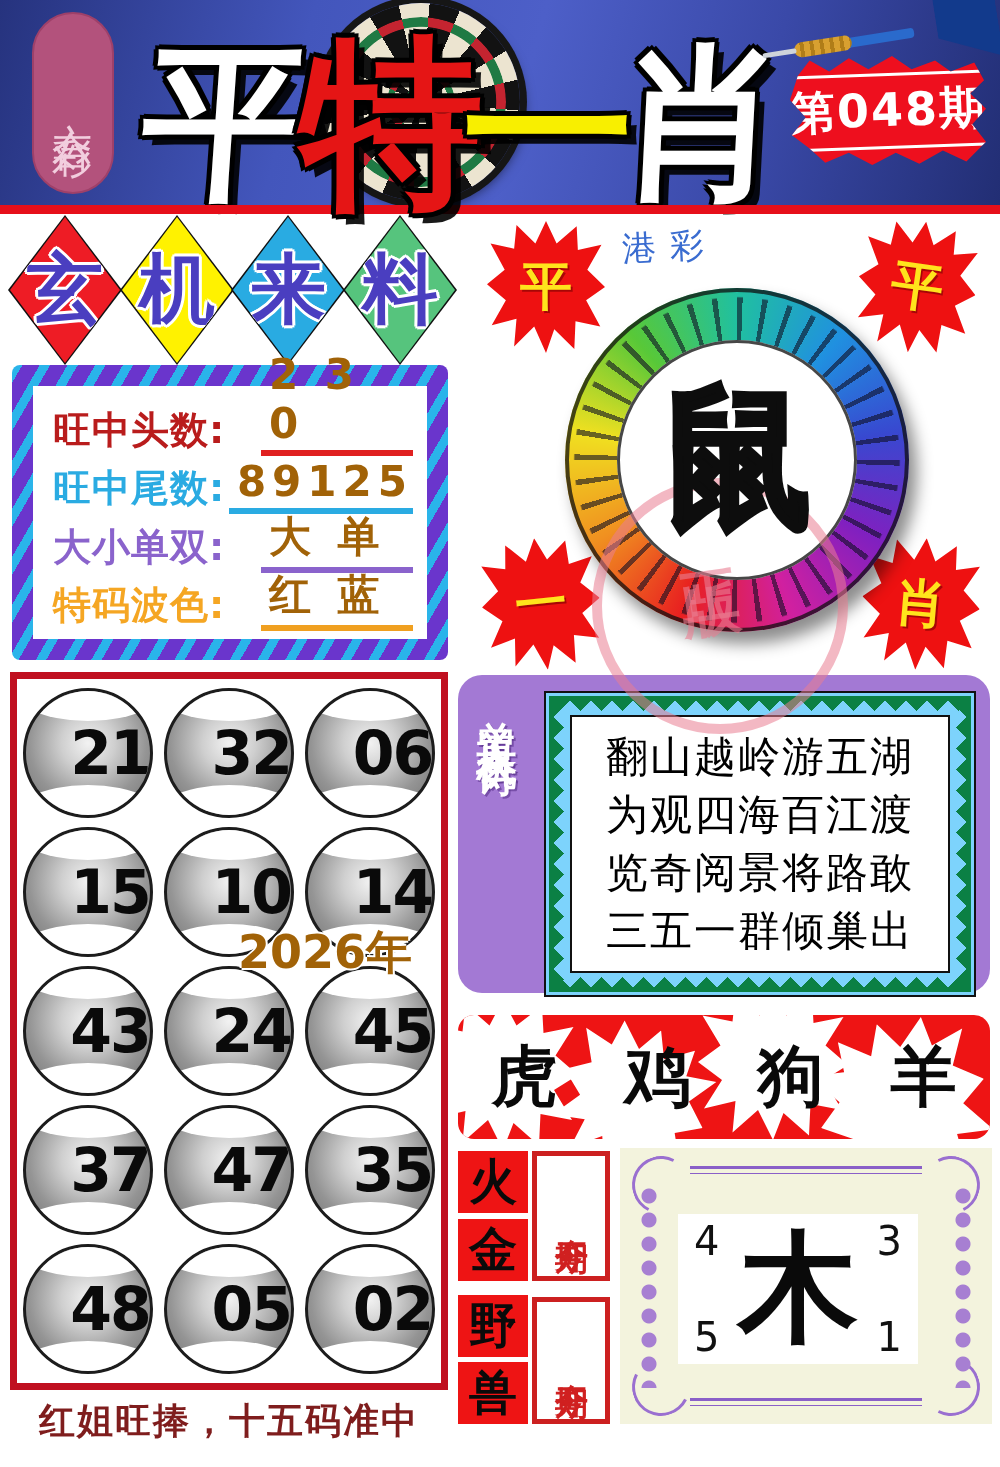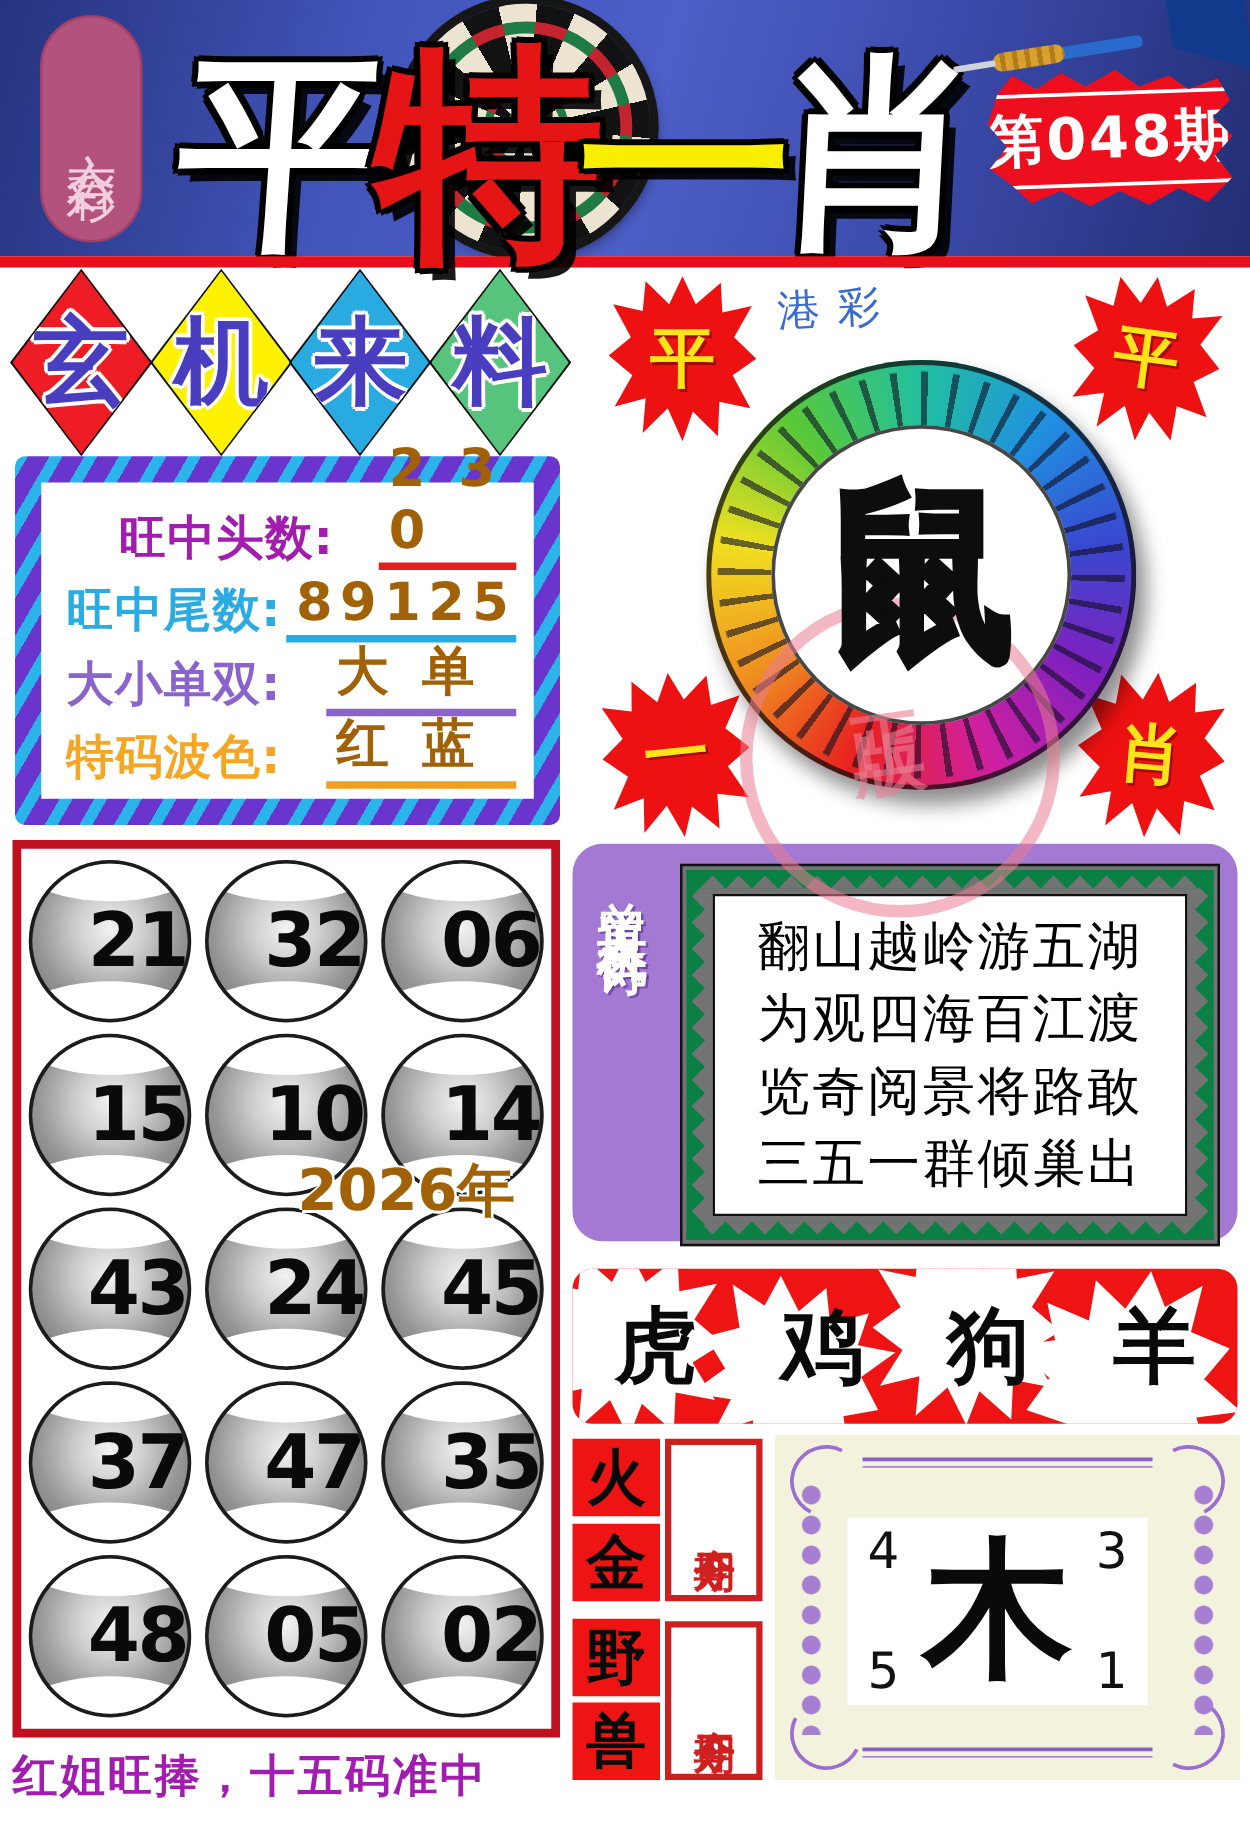--- a/index.html
+++ b/index.html
@@ -62,37 +62,37 @@
   .d3{left:343px;}.d3 .dia-in{background:#56c47d;}
 
   
   .tips{position:absolute;left:12px;top:365px;width:436px;height:295px;border-radius:8px;
         background:repeating-linear-gradient(120deg,#2ab4ea 0 9px,#6a35cc 9px 24px);padding:21px;box-sizing:border-box;}
   .tips-in{width:100%;height:100%;background:#fff;box-sizing:border-box;padding:12px 14px 8px 20px;
            display:flex;flex-direction:column;justify-content:space-between;}
   .trow{display:flex;align-items:flex-end;height:58px;}
   .tlabel{width:208px;font-size:38px;font-weight:bold;letter-spacing:1px;white-space:nowrap;}
   .tval{flex:1;font-size:42px;font-weight:bold;color:#a16207;letter-spacing:6px;padding:0 0 2px 8px;}
-  .lc0{color:#a21caf;margin-left:42px;} .lc1{color:#2aabe2;} .lc2{color:#f5a623;} .lc3{color:#8a63cc;}
+  .lc0{color:#b91c1c;} .lc1{color:#2aabe2;} .lc2{color:#f5a623;} .lc3{color:#8a63cc;}
   .uc0{border-bottom:6px solid #e02020;} .uc1{border-bottom:6px solid #2aabe2;}
   .uc2{border-bottom:6px solid #f0a020;} .uc3{border-bottom:6px solid #8a63cc;}
 
   
   .balls{position:absolute;left:10px;top:672px;width:438px;height:718px;border:7px solid #c01020;
          box-sizing:border-box;background:#fff;display:grid;grid-template-columns:repeat(3,1fr);
          justify-items:center;align-content:space-evenly;}
   .ball{position:relative;width:130px;height:130px;border-radius:50%;border:3px solid #1c1c1c;
         box-sizing:border-box;overflow:hidden;display:flex;align-items:center;justify-content:flex-end;
         background:radial-gradient(circle at 50% 42%,#f2f2f2 0%,#cfcfcf 28%,#949494 62%,#6d6d6d 100%);}
   .ball::before{content:"";position:absolute;top:-40%;left:-16%;width:132%;height:64%;background:#fff;border-radius:50%;}
   .ball::after{content:"";position:absolute;bottom:-40%;left:-16%;width:132%;height:64%;background:#fff;border-radius:50%;}
   .bnum{position:relative;z-index:2;font-size:60px;font-weight:bold;color:#0a0a0a;letter-spacing:-2px;}
   .wm{position:absolute;left:238px;top:922px;z-index:5;font-size:46px;font-weight:bold;color:#a16207;
       text-shadow:-2px 0 0 #fff,2px 0 0 #fff,0 -2px 0 #fff,0 2px 0 #fff;}
-  .cap{position:absolute;left:10px;top:1397px;width:438px;text-align:left;color:#a21caf;
+  .cap{position:absolute;left:10px;top:1397px;width:438px;text-align:center;color:#7f1d1d;
        font-family:"DejaVu Serif","Liberation Serif",serif;font-size:36px;font-weight:bold;letter-spacing:2px;}
 
   
   .gang{position:absolute;left:622px;top:224px;font-size:34px;color:#3a6cd0;transform:rotate(-3deg);
         font-family:"DejaVu Serif","Liberation Serif",serif;letter-spacing:14px;}
   .burst{position:absolute;width:118px;height:132px;background:#ee1111;display:flex;align-items:center;justify-content:center;
          clip-path:polygon(50% 0%,59% 17%,76% 4%,77% 22%,97% 18%,85% 37%,100% 50%,84% 60%,96% 80%,75% 76%,
                            74% 97%,57% 82%,50% 100%,40% 80%,23% 95%,25% 74%,4% 79%,16% 60%,0% 48%,15% 37%,
                            3% 17%,23% 21%,25% 3%,41% 17%);}
   .bch{color:#ffe41c;font-size:52px;font-weight:bold;text-shadow:2px 2px 0 rgba(120,0,0,.6);}
@@ -112,21 +112,21 @@
   .seal{position:absolute;left:592px;top:478px;width:236px;height:236px;border-radius:50%;z-index:3;
         border:10px solid rgba(233,126,146,.55);}
   .seal-t{position:absolute;left:60px;top:38px;writing-mode:vertical-rl;text-orientation:upright;
           color:rgba(233,126,146,.6);font-size:58px;font-weight:bold;letter-spacing:10px;transform:rotate(-8deg);}
 
   
   .poem{position:absolute;left:458px;top:675px;width:532px;height:318px;background:#a379d4;border-radius:24px;}
   .ptitle{position:absolute;left:12px;top:14px;height:292px;writing-mode:vertical-rl;text-orientation:upright;
           color:#fff;font-size:40px;font-weight:bold;letter-spacing:7px;
           text-shadow:2px 2px 0 rgba(90,50,140,.6);}
-  .pbox{position:absolute;left:86px;top:16px;width:432px;height:306px;background:#737373;border:2px solid #111;
+  .pbox{position:absolute;left:86px;top:16px;width:432px;height:306px;background:#7dd3fc;border:2px solid #111;
         box-sizing:border-box;}
   .tri{position:absolute;background-repeat:repeat;}
   .tri-t{left:3px;right:3px;top:3px;height:15px;background-image:conic-gradient(from 315deg at 50% 100%,#0b8044 0 90deg,transparent 90deg 360deg);background-size:21px 15px;background-repeat:repeat-x;}
   .tri-b{left:3px;right:3px;bottom:3px;height:15px;background-image:conic-gradient(from 135deg at 50% 0%,#0b8044 0 90deg,transparent 90deg 360deg);background-size:21px 15px;background-repeat:repeat-x;}
   .tri-l{top:3px;bottom:3px;left:3px;width:15px;background-image:conic-gradient(from 225deg at 100% 50%,#0b8044 0 90deg,transparent 90deg 360deg);background-size:15px 21px;background-repeat:repeat-y;}
   .tri-r{top:3px;bottom:3px;right:3px;width:15px;background-image:conic-gradient(from 45deg at 0% 50%,#0b8044 0 90deg,transparent 90deg 360deg);background-size:15px 21px;background-repeat:repeat-y;}
   .ptext{position:absolute;left:24px;top:22px;right:24px;bottom:22px;border:2px solid #111;
          display:flex;flex-direction:column;justify-content:center;text-align:center;background:#fff;}
   .pline{font-size:42px;color:#000;line-height:1.38;letter-spacing:2px;}
 

